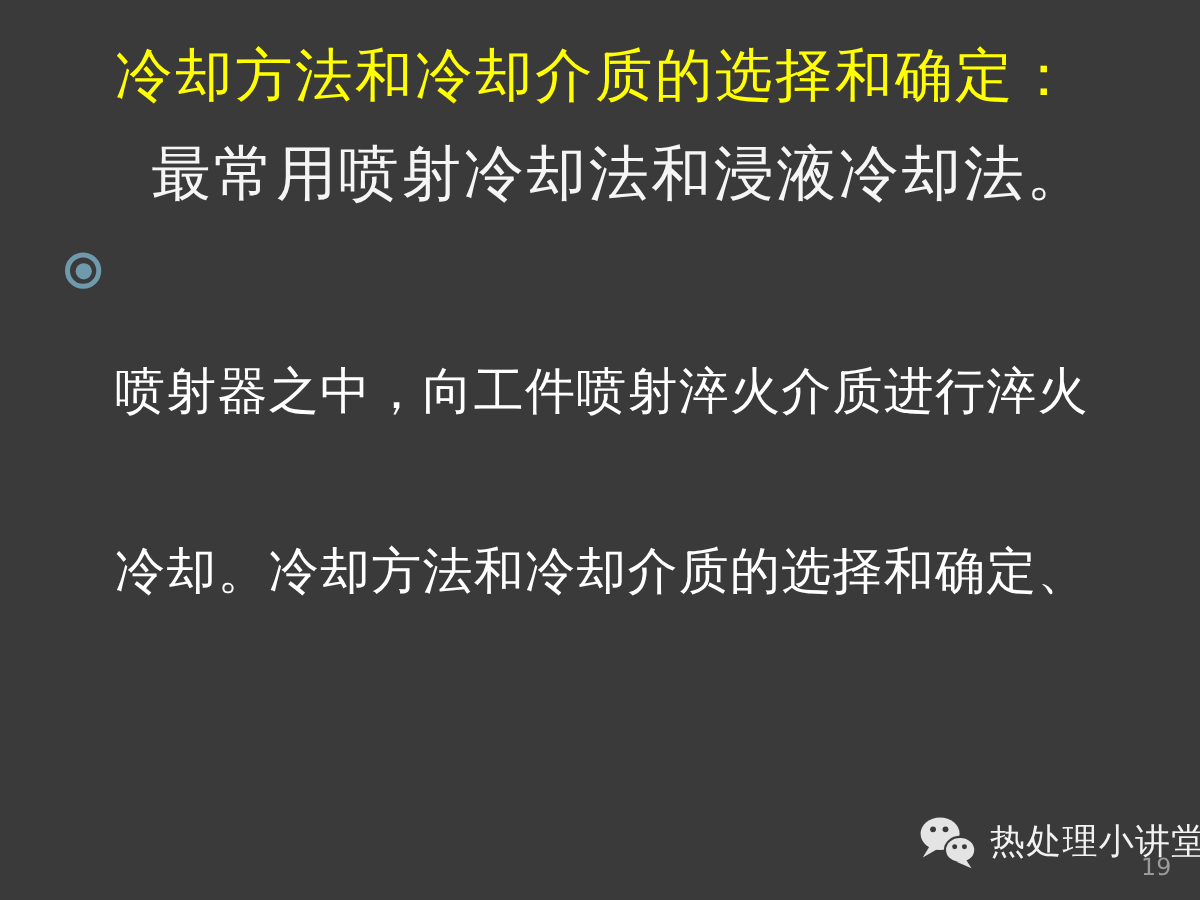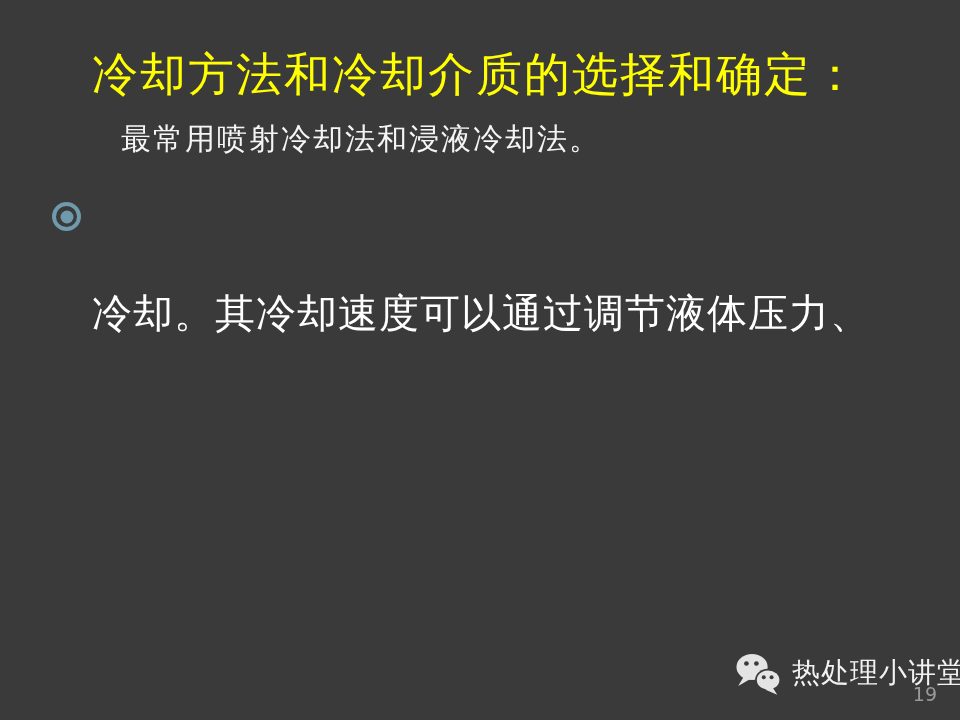--- a/index.html
+++ b/index.html
@@ -7,34 +7,34 @@
     position: relative;
     width: 960px;
     height: 720px;
     background: var(--bg, #3a3a3a);
     overflow: hidden;
     font-family: "DejaVu Sans", sans-serif;
   }
   .title {
     position: absolute;
     left: 92px;
-    top: 46px;
+    top: 32px;
     font-family: "DejaVu Serif", "Liberation Serif", serif;
     font-size: 46px;
     line-height: 56px;
     color: var(--title-color, #ffff00);
     letter-spacing: 2px;
     white-space: nowrap;
   }
   .subtitle {
     position: absolute;
     left: 121px;
     top: 114px;
     font-family: "DejaVu Serif", "Liberation Serif", serif;
-    font-size: 30px;
+    font-size: 48px;
     line-height: 50px;
     color: #f5f5f5;
     letter-spacing: 2px;
     white-space: nowrap;
   }
   .bullets {
     position: absolute;
     left: 52px;
     top: 193px;
     width: 880px;
@@ -103,21 +103,22 @@
 
   <div class="title">冷却方法和冷却介质的选择和确定：</div>
 
   <div class="subtitle">最常用喷射冷却法和浸液冷却法。</div>
 
   <div class="bullets">
 
     <div class="bullet-item">
       <span class="bullet-marker"></span>
       <div class="bullet-text">
-        <div>冷却。其冷却速度可以通过调节液体压力、</div>
+        <div>喷射器之中，向工件喷射淬火介质进行淬火</div>
+        <div>冷却。冷却方法和冷却介质的选择和确定、</div>
         
         
       </div>
     </div>
 
   </div>
 
   <div class="footer">
     <svg class="wechat-icon" viewBox="0 0 60 52" xmlns="http://www.w3.org/2000/svg">
 

